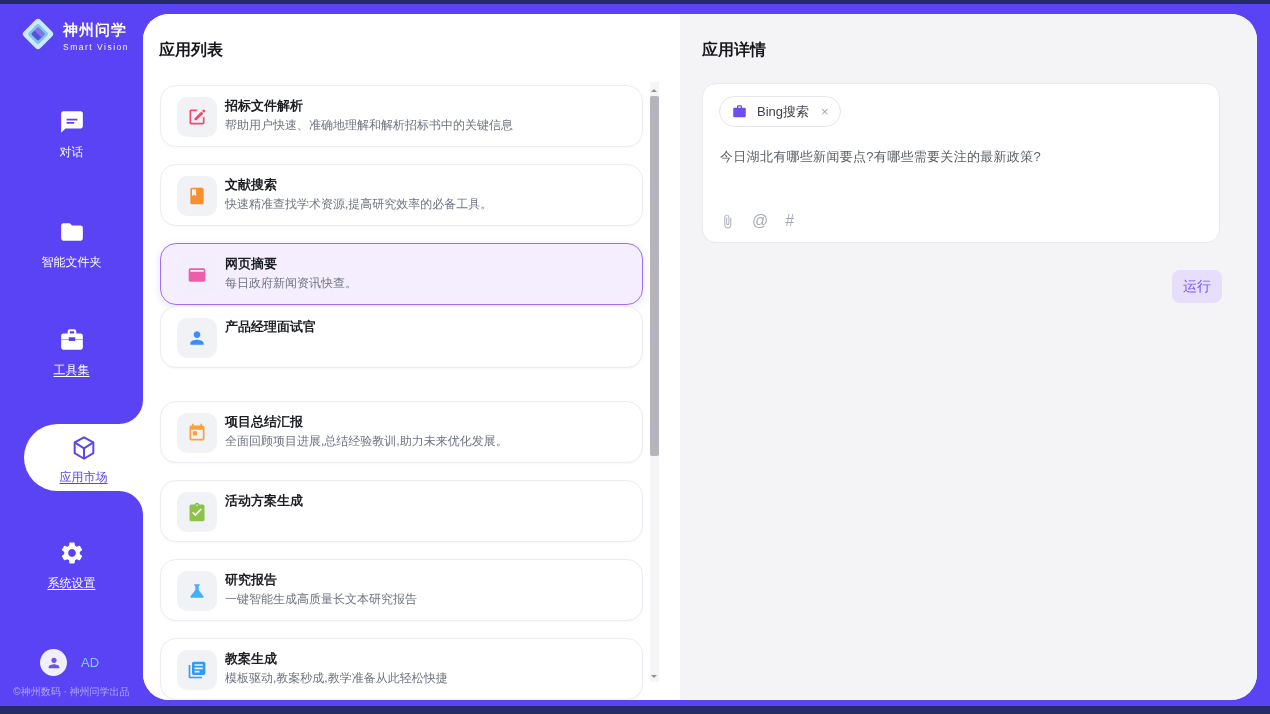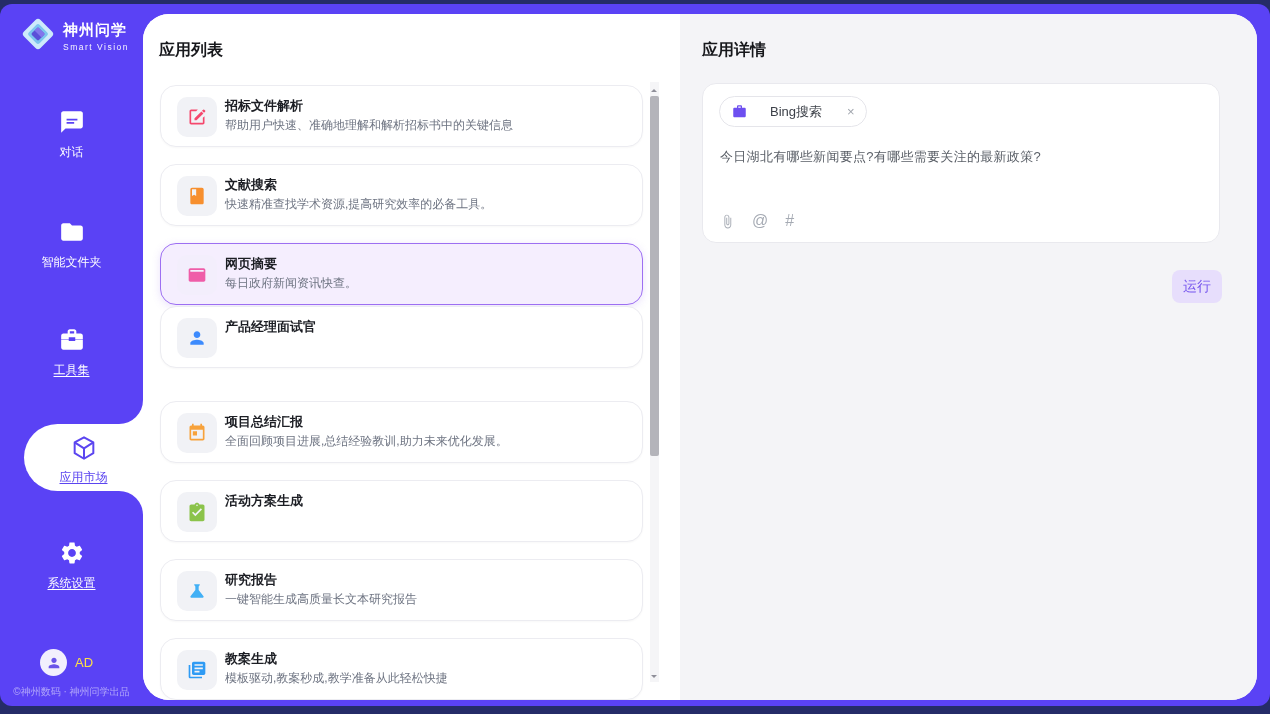--- a/index.html
+++ b/index.html
@@ -2,38 +2,38 @@
 <html style="--purple: #5a42f5; --navy: #252c68; --detail-bg: #f4f4f7; --sel-border: #9d6ff2; --sel-bg: #f5eefe; --run-bg: #e7defc; --run-text: #7656ee;"><head>
 <meta charset="utf-8">
 <style>
   :root{
     --purple:#5a42f5; --navy:#252c68; --detail-bg:#f4f4f7;
     --sel-border:#9d6ff2; --sel-bg:#f5eefe; --run-bg:#e7defc; --run-text:#7656ee;
   }
   *{box-sizing:border-box;margin:0;padding:0;}
   body{margin:0;background:var(--navy);font-family:"Liberation Sans","DejaVu Sans",sans-serif;}
   .stage{position:relative;width:1270px;height:714px;overflow:hidden;background:var(--navy);}
-  .window{position:absolute;left:0;top:4px;width:1270px;height:702px;background:var(--purple);border-radius:12px;}
+  .window{position:absolute;left:0;top:4px;width:1270px;height:702px;background:var(--purple);border-radius:0;}
 
   
   .sidebar{position:absolute;left:0;top:0;width:143px;height:100%;}
   .logo{position:absolute;left:20px;top:12px;display:flex;align-items:center;gap:7px;color:#fff;}
   .logo-name{font-size:15px;font-weight:bold;letter-spacing:1px;}
   .logo-sub{font-size:8.5px;letter-spacing:1.5px;margin-top:2px;opacity:.95;}
   .nav-item{position:absolute;left:0;width:143px;text-align:center;color:#fff;cursor:pointer;}
   .nav-item .nav-ic{display:block;height:28px;}
   .nav-label{font-size:12px;margin-top:7px;}
   .nav-label.u{text-decoration:underline;text-underline-offset:2px;}
   .nav-item.active{left:24px;width:119px;height:67px;background:#fff;border-radius:34px 0 0 34px;padding-top:10px;}
   .nav-item.active .nav-label{color:#5b45f0;}
   .tab-curve{position:absolute;left:119px;width:24px;height:24px;background:#fff;}
   .tab-curve::after{content:'';position:absolute;inset:0;background:var(--purple);}
   .tab-curve.top::after{border-bottom-right-radius:24px;}
   .tab-curve.bottom::after{border-top-right-radius:24px;}
-  .avatar-row{position:absolute;left:40px;top:645px;display:flex;align-items:center;gap:8px;color:#fde047;font-size:13px;}
+  .avatar-row{position:absolute;left:40px;top:645px;display:flex;align-items:center;gap:14px;color:#7dd3fc;font-size:13px;}
   .avatar{width:27px;height:27px;border-radius:50%;background:#f2effd;display:flex;align-items:center;justify-content:center;}
   .side-footer{position:absolute;left:0;top:681px;width:143px;text-align:center;font-size:10px;color:rgba(255,255,255,.5);}
 
   
   .content{position:absolute;left:143px;top:10px;right:13px;height:686px;background:#fff;border-radius:26px;overflow:hidden;display:flex;}
   .list-pane{position:relative;width:537px;background:#fff;}
   .pane-title{position:absolute;top:26px;left:16px;font-size:16px;font-weight:bold;color:#17181c;}
   .detail-pane{position:relative;flex:1;background:var(--detail-bg);}
   .detail-pane .pane-title{left:22px;}
 
@@ -53,21 +53,21 @@
   .sb-arrow{position:absolute;left:0;width:9px;height:12px;cursor:pointer;}
   .sb-arrow.up{top:1px;} .sb-arrow.down{bottom:1px;}
   .sb-arrow::after{content:'';position:absolute;left:1px;border:3.5px solid transparent;}
   .sb-arrow.up::after{top:3px;border-bottom-color:#8f8f99;}
   .sb-arrow.down::after{top:6px;border-top-color:#8f8f99;}
 
   
   .input-card{position:absolute;left:22px;top:69px;width:518px;height:160px;background:#fff;
               border:1px solid #e9e9ee;border-radius:14px;cursor:text;}
   .chip{position:absolute;left:16px;top:12px;height:31px;border:1px solid #e5e5ea;border-radius:17px;background:#fff;
-        display:flex;align-items:center;gap:23px;padding:0 11px 0 12px;font-size:13px;color:#3c4048;cursor:pointer;}
+        display:flex;align-items:center;gap:10px;padding:0 11px 0 12px;font-size:13px;color:#3c4048;cursor:pointer;}
   .chip-x{color:#a0a5ad;font-size:13px;margin-left:2px;cursor:pointer;}
   .question{position:absolute;left:17px;top:64px;font-size:13px;color:#595e66;letter-spacing:.3px;}
   .tools{position:absolute;left:17px;bottom:13px;display:flex;align-items:center;gap:17px;color:#a6abb4;}
   .tools .tchar{font-size:16px;line-height:16px;cursor:pointer;}
   .run-btn{position:absolute;top:256px;right:35px;width:50px;height:33px;background:var(--run-bg);color:var(--run-text);
            border:none;border-radius:8px;font-size:14px;font-family:inherit;cursor:pointer;}
 </style>
 </head>
 <body>
 

